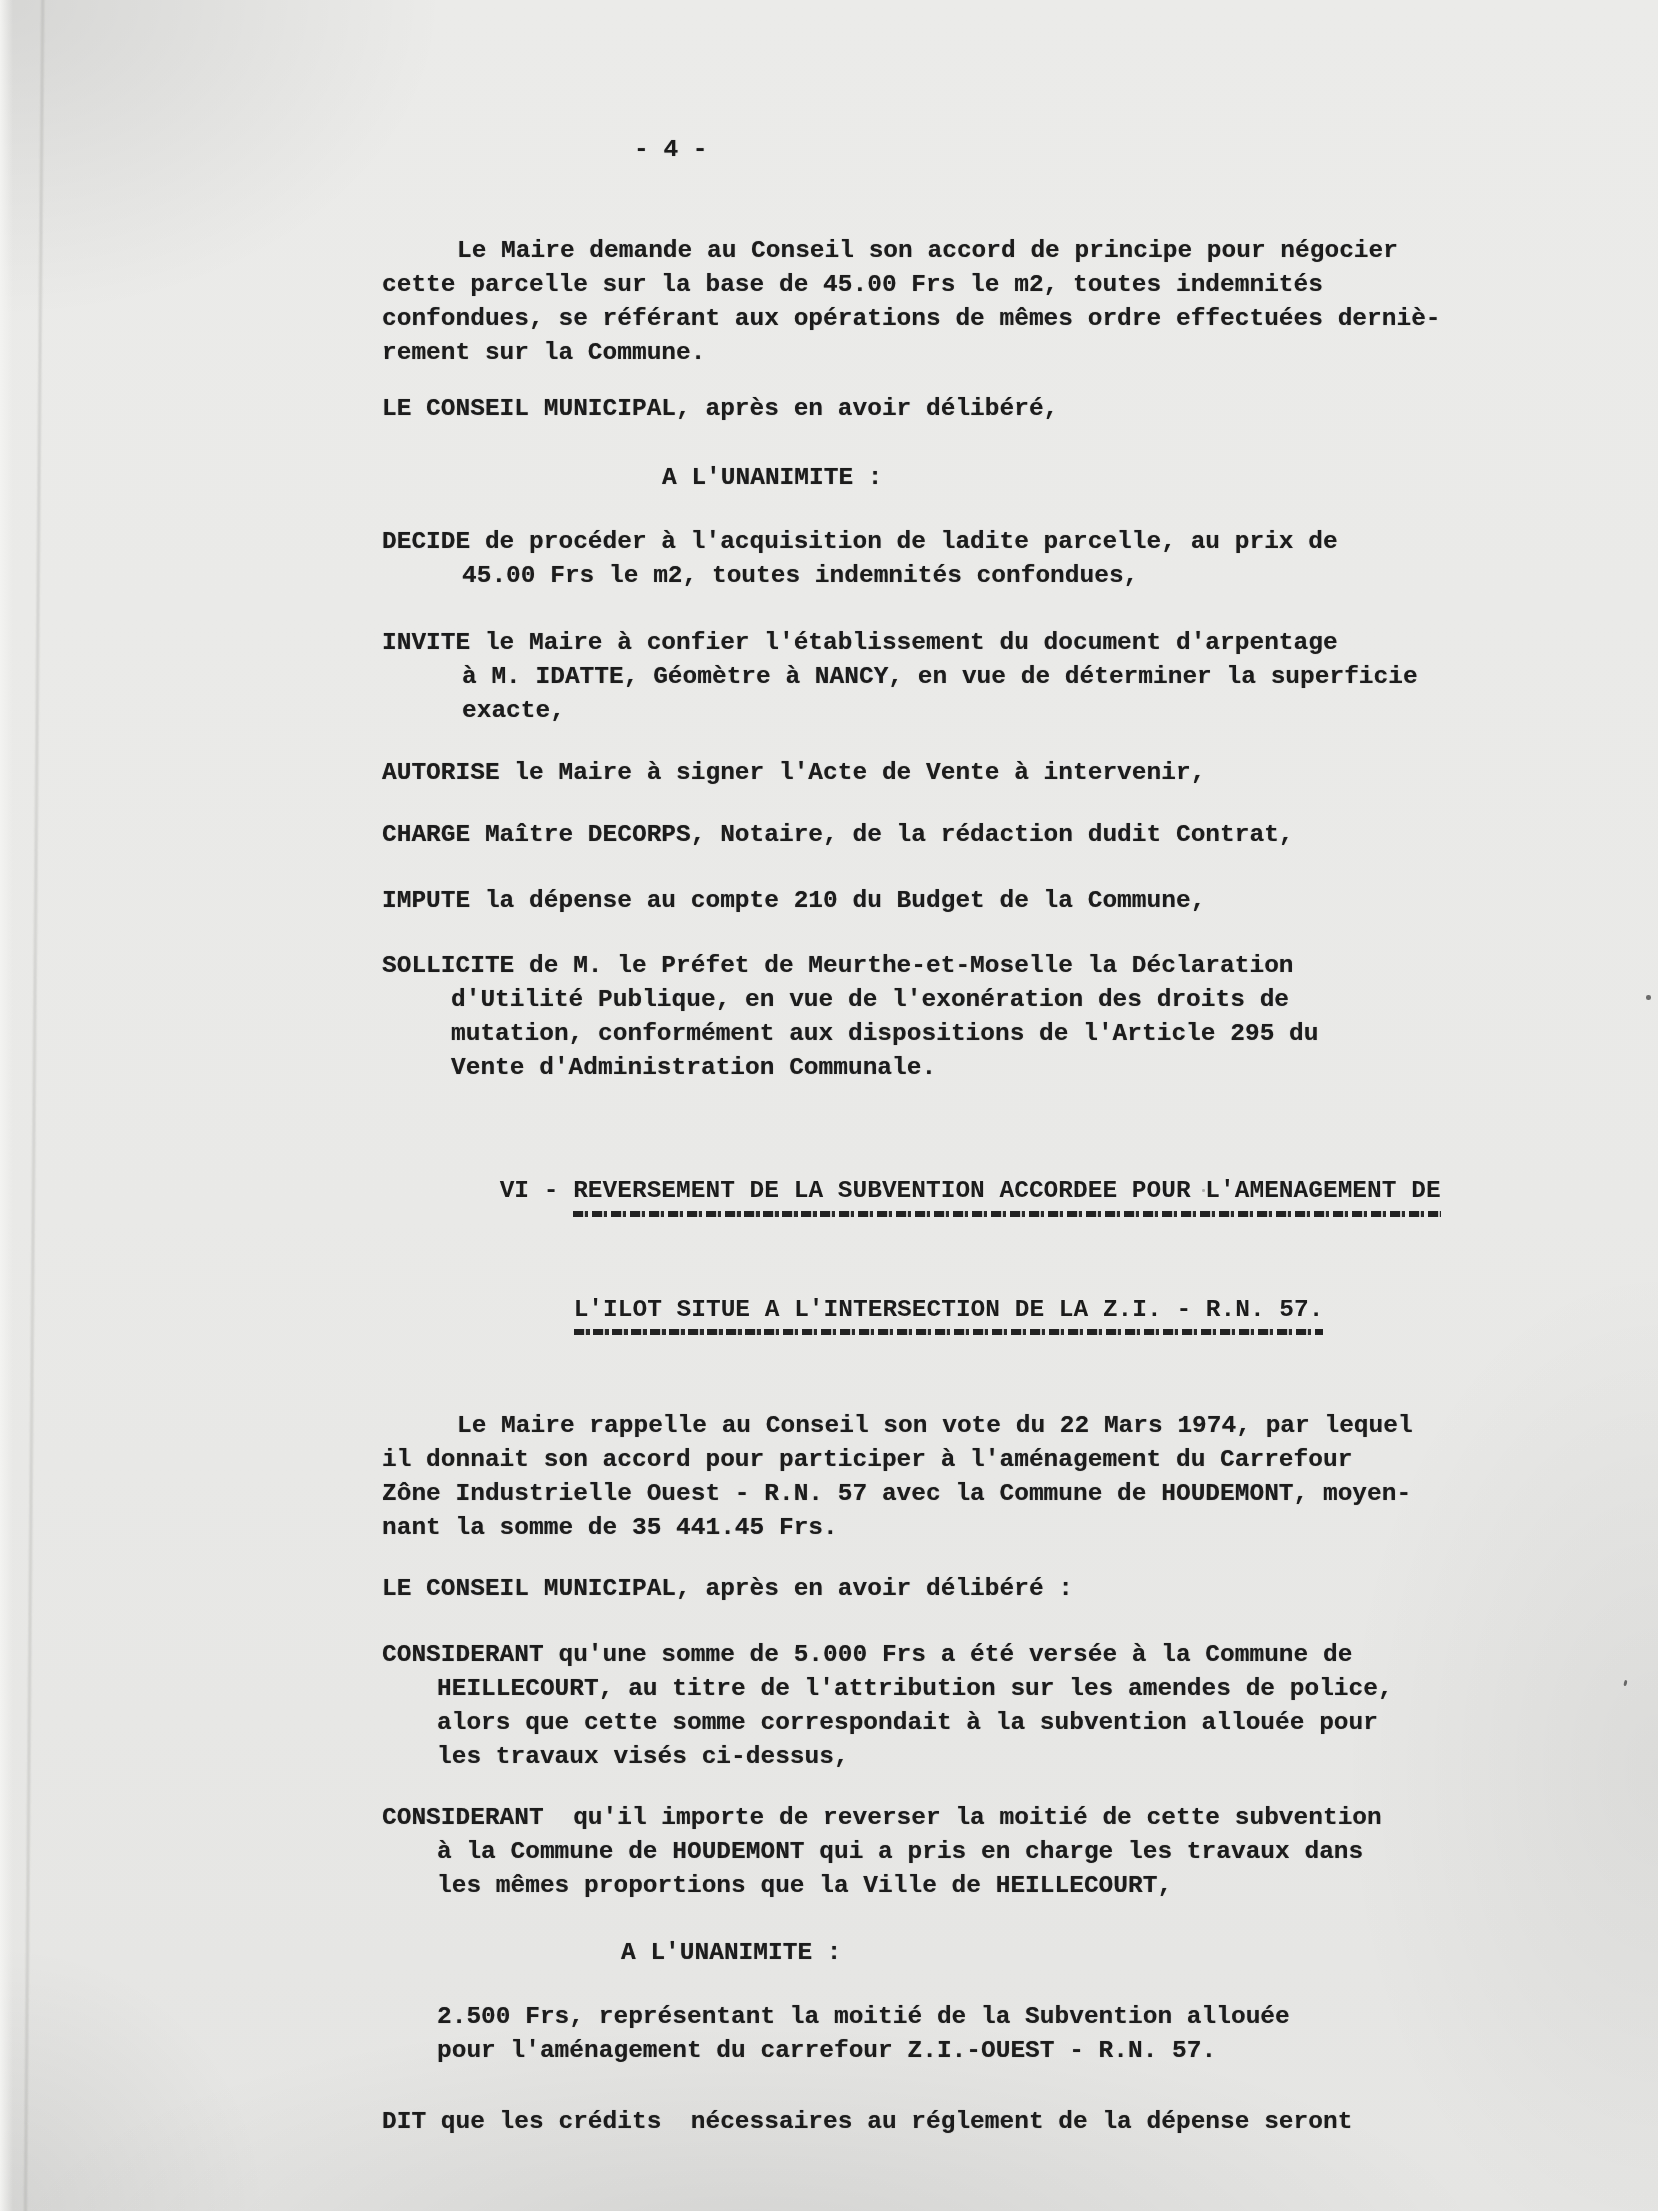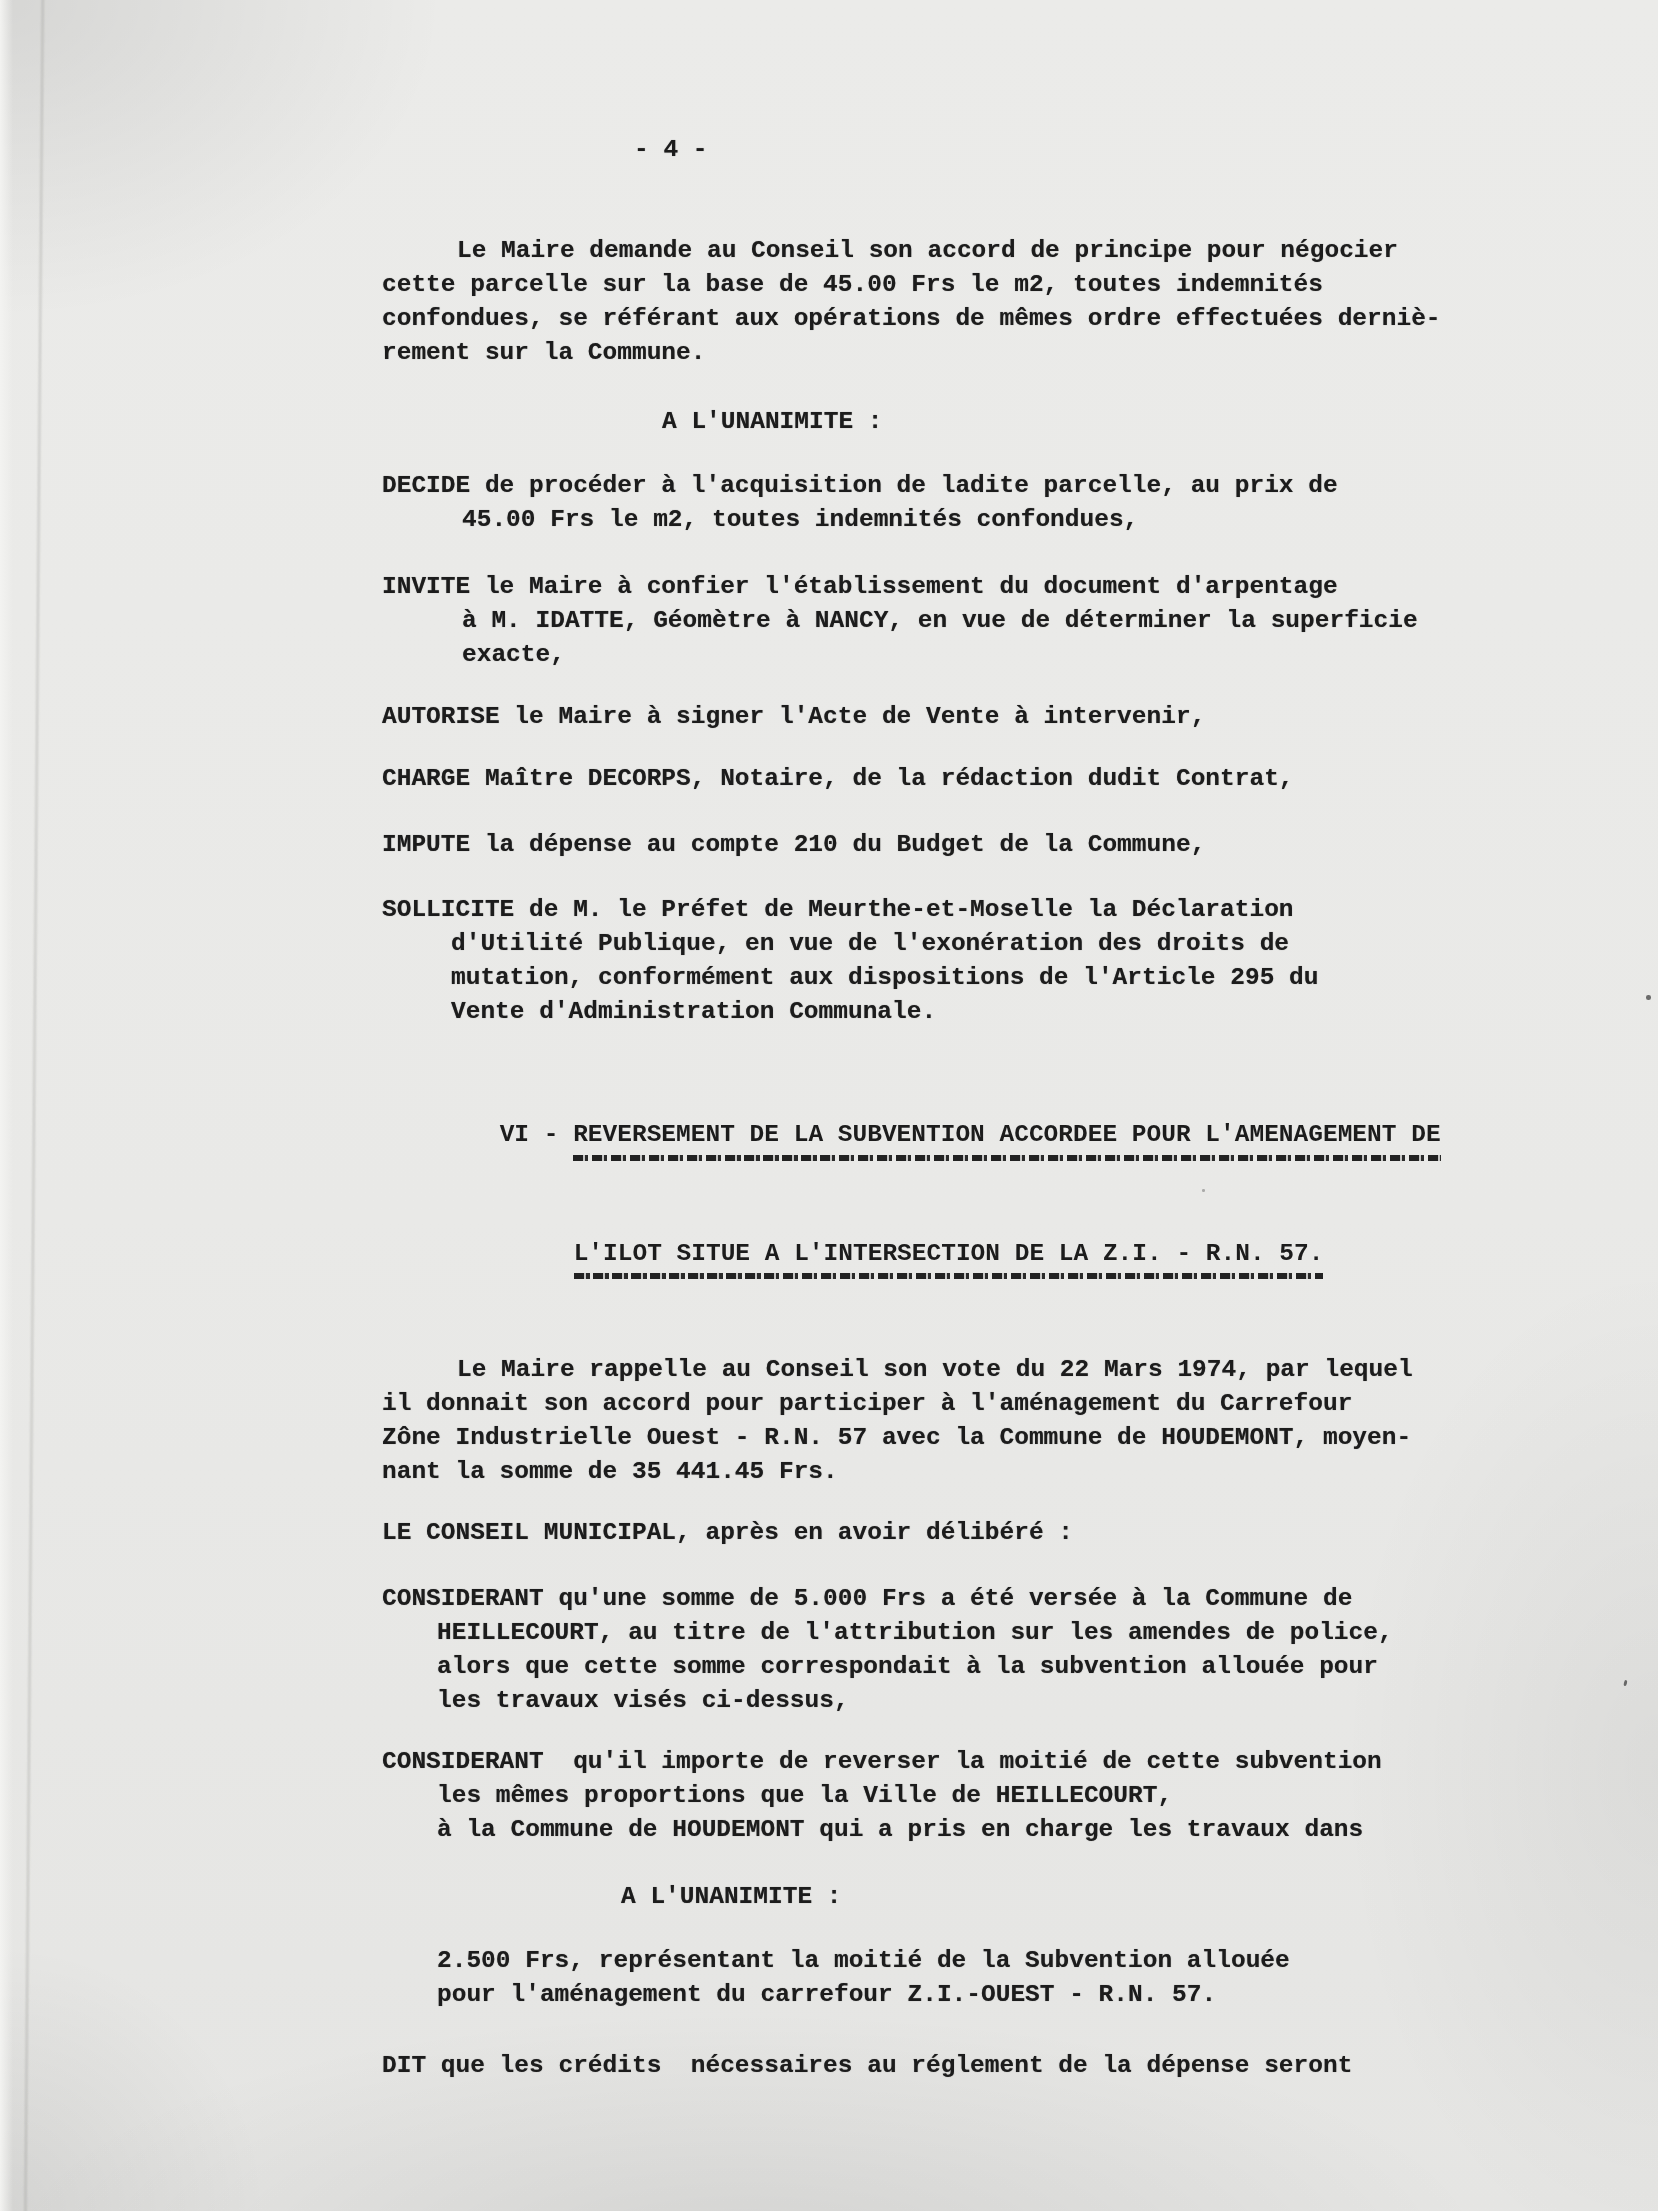--- a/index.html
+++ b/index.html
@@ -86,20 +86,21 @@
 
   <div class="col">
 
     <div style="margin-top:16.4px;">
       <div class="line indent-first">Le Maire demande au Conseil son accord de principe pour négocier</div>
       <div class="line">cette parcelle sur la base de 45.00 Frs le m2, toutes indemnités</div>
       <div class="line">confondues, se référant aux opérations de mêmes ordre effectuées derniè-</div>
       <div class="line">rement sur la Commune.</div>
     </div>
 
+    <div class="line" style="margin-top:22px;">LE CONSEIL MUNICIPAL, après en avoir délibéré,</div>
 
     <div class="line unanime-1" style="margin-top:35px;">A L'UNANIMITE :</div>
 
 
     <div style="margin-top:30px;">
       <div class="line">DECIDE de procéder à l'acquisition de ladite parcelle, au prix de</div>
       <div class="line cont">45.00 Frs le m2, toutes indemnités confondues,</div>
     </div>
 
     <div style="margin-top:33px;">
@@ -141,22 +142,22 @@
 
     <div style="margin-top:32px;">
       <div class="line">CONSIDERANT qu'une somme de 5.000 Frs a été versée à la Commune de</div>
       <div class="line cont2">HEILLECOURT, au titre de l'attribution sur les amendes de police,</div>
       <div class="line cont2">alors que cette somme correspondait à la subvention allouée pour</div>
       <div class="line cont2">les travaux visés ci-dessus,</div>
     </div>
 
     <div style="margin-top:27px;">
       <div class="line">CONSIDERANT  qu'il importe de reverser la moitié de cette subvention</div>
+      <div class="line cont2">à la Commune de HOUDEMONT qui a pris en charge les travaux dans</div>
       <div class="line cont2">les mêmes proportions que la Ville de HEILLECOURT,</div>
-      <div class="line cont2">à la Commune de HOUDEMONT qui a pris en charge les travaux dans</div>
     </div>
 
     <div class="line unanime-2" style="margin-top:33px;">A L'UNANIMITE :</div>
 
     <div style="margin-top:30px;">
       <div class="line cont2">2.500 Frs, représentant la moitié de la Subvention allouée</div>
       <div class="line cont2">pour l'aménagement du carrefour Z.I.-OUEST - R.N. 57.</div>
     </div>
 
     <div style="margin-top:37px;">

